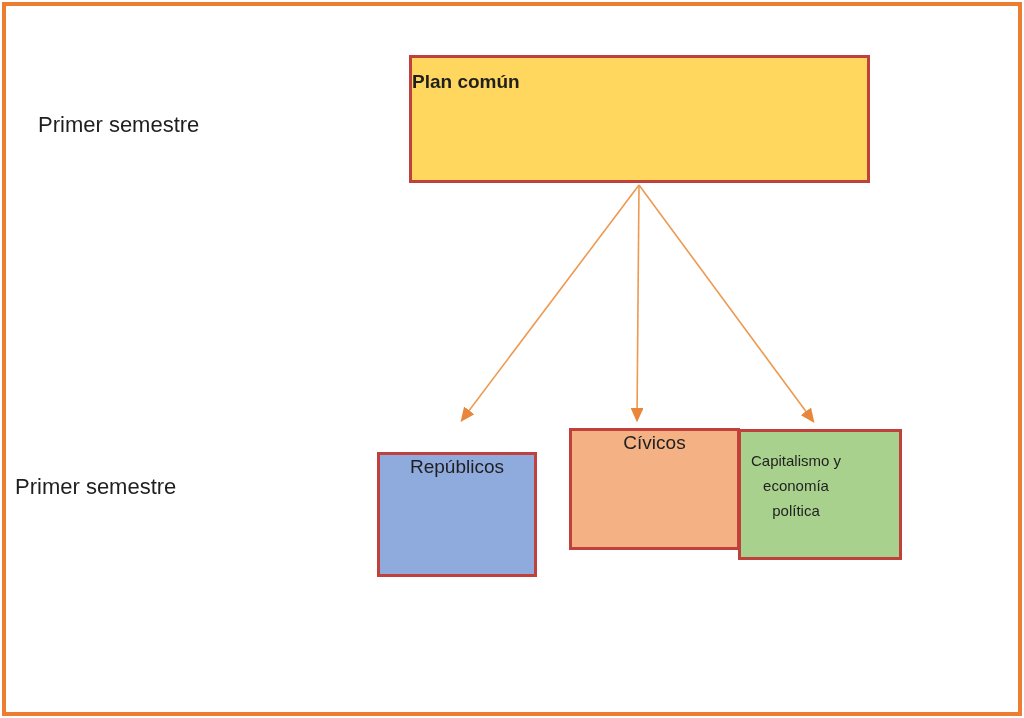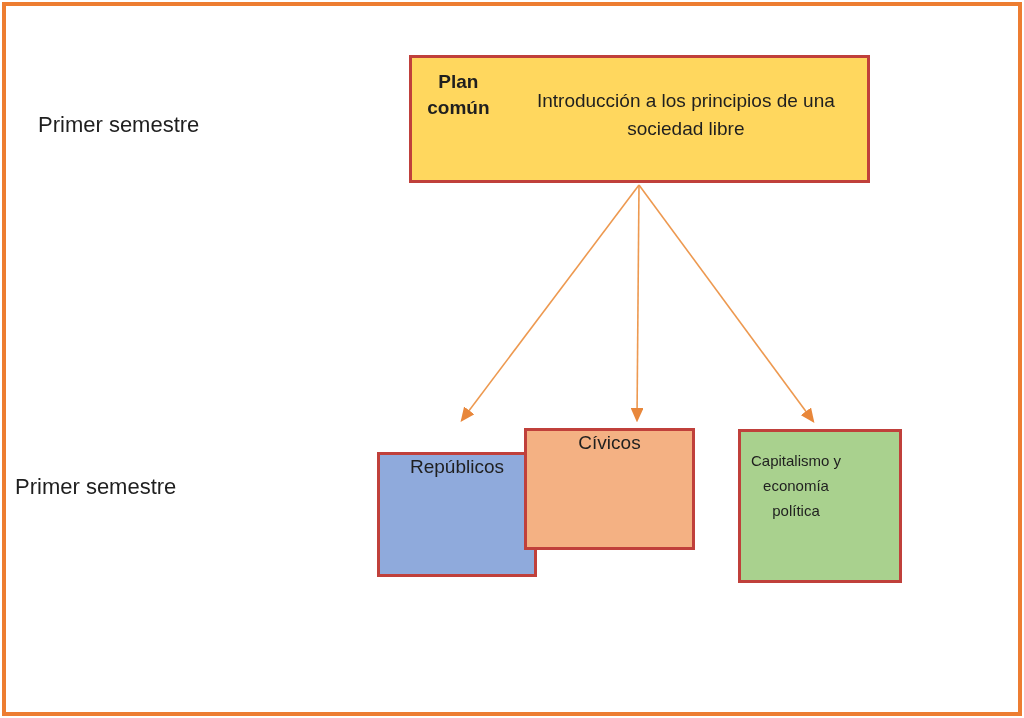--- a/index.html
+++ b/index.html
@@ -70,31 +70,31 @@
     line-height: 24px;
   }
   .child-box.republicos {
     left: 377px;
     top: 452px;
     width: 160px;
     height: 125px;
     background: #8FAADC; 
   }
   .child-box.civicos {
-    left: 524px;
+    left: 569px;
     top: 428px;
     width: 171px;
     height: 122px;
     background: #F4B183; 
   }
   .child-box.capitalismo {
     left: 738px;
     top: 429px;
     width: 164px;
-    height: 154px;
+    height: 131px;
     background: #A9D18E; 
     justify-content: flex-start;
     padding-top: 16px;
     font-size: 15px;
     line-height: 25px;
   }
   .child-box.capitalismo .label-inner {
     max-width: 110px;
   }
   .arrows-layer {
@@ -112,21 +112,20 @@
 <div class="canvas">
 
   <div class="outer-frame"></div>
 
   <div class="row-label primer">Primer semestre</div>
 
   <div class="row-label segundo">Primer semestre</div>
 
   <div class="box root-box">
     <div class="root-title">Plan común</div>
-    <div class="root-subtitle">Introducción a los principios de una sociedad libre</div>
   </div>
 
   <svg class="arrows-layer" viewBox="0 0 1024 718" xmlns="http://www.w3.org/2000/svg">
     <defs>
       <marker id="arrowhead" markerWidth="9" markerHeight="8" refX="7.5" refY="4" orient="auto">
         <path d="M0,0 L9,4 L0,8 Z" fill="#E8873B"></path>
       </marker>
     </defs>
     <line x1="639" y1="185" x2="462" y2="420" stroke="#ED9950" stroke-width="1.6" marker-end="url(#arrowhead)"></line>
     <line x1="639" y1="185" x2="637" y2="420" stroke="#ED9950" stroke-width="1.6" marker-end="url(#arrowhead)"></line>

